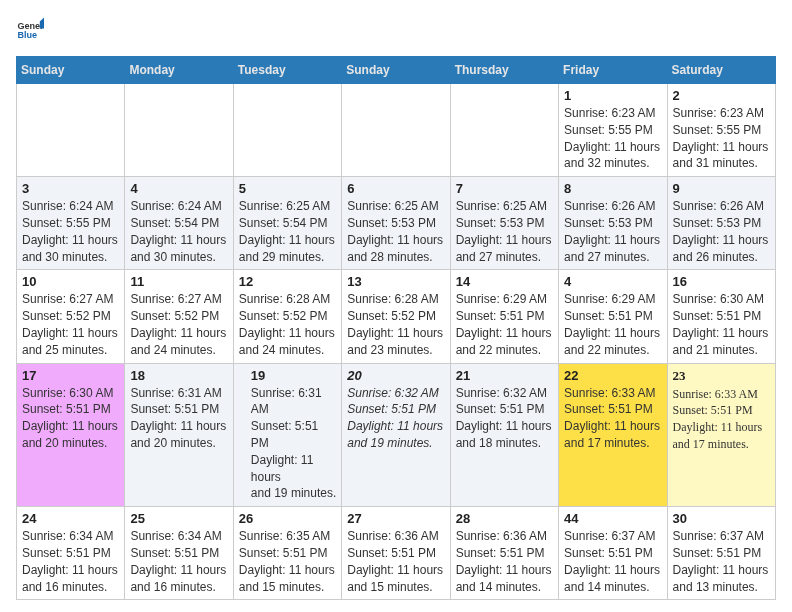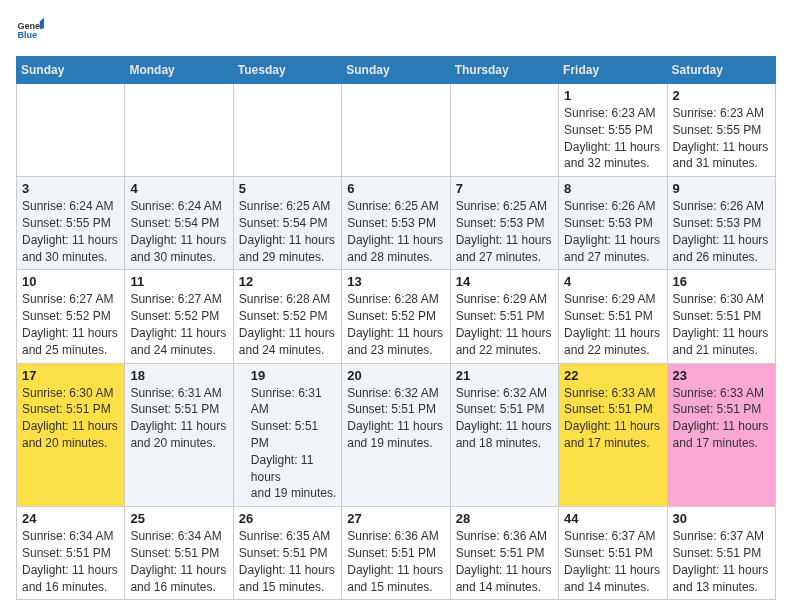--- a/index.html
+++ b/index.html
@@ -238,63 +238,63 @@
         </td>
         <td>
           <span class="day-number">16</span>
           <div class="day-info" style="white-space: pre-line;">Sunrise: 6:30 AM
 Sunset: 5:51 PM
 Daylight: 11 hours
 and 21 minutes.</div>
         </td>
       </tr>
       <tr>
-        <td style="background: #fde047;">
+        <td style="background: #f0abfc;">
           <span class="day-number">17</span>
           <div class="day-info" style="white-space: pre-line;">Sunrise: 6:30 AM
 Sunset: 5:51 PM
 Daylight: 11 hours
 and 20 minutes.</div>
         </td>
         <td style="background: rgb(240, 244, 248); margin-top: 45px;">
           <span class="day-number">18</span>
           <div class="day-info" style="white-space: pre-line;">Sunrise: 6:31 AM
 Sunset: 5:51 PM
 Daylight: 11 hours
 and 20 minutes.</div>
         </td>
         <td style="background: rgb(240, 244, 248); padding-left: 17px;">
           <span class="day-number">19</span>
           <div class="day-info" style="white-space: pre-line;">Sunrise: 6:31 AM
 Sunset: 5:51 PM
 Daylight: 11 hours
 and 19 minutes.</div>
         </td>
-        <td style="background: rgb(240, 244, 248);">
+        <td style="background: rgb(240, 244, 248); font-style: italic;">
           <span class="day-number">20</span>
           <div class="day-info" style="white-space: pre-line;">Sunrise: 6:32 AM
 Sunset: 5:51 PM
 Daylight: 11 hours
 and 19 minutes.</div>
         </td>
         <td style="background: rgb(240, 244, 248); margin-left: 31px;">
           <span class="day-number">21</span>
           <div class="day-info" style="white-space: pre-line;">Sunrise: 6:32 AM
 Sunset: 5:51 PM
 Daylight: 11 hours
 and 18 minutes.</div>
         </td>
         <td style="background: #fde047;">
           <span class="day-number">22</span>
           <div class="day-info" style="white-space: pre-line;">Sunrise: 6:33 AM
 Sunset: 5:51 PM
 Daylight: 11 hours
 and 17 minutes.</div>
         </td>
-        <td style="background: #f9a8d4;">
+        <td style="background: #fef9c3; font-family: Liberation Serif, serif;">
           <span class="day-number">23</span>
           <div class="day-info" style="white-space: pre-line;">Sunrise: 6:33 AM
 Sunset: 5:51 PM
 Daylight: 11 hours
 and 17 minutes.</div>
         </td>
       </tr>
       <tr>
         <td>
           <span class="day-number">24</span>

